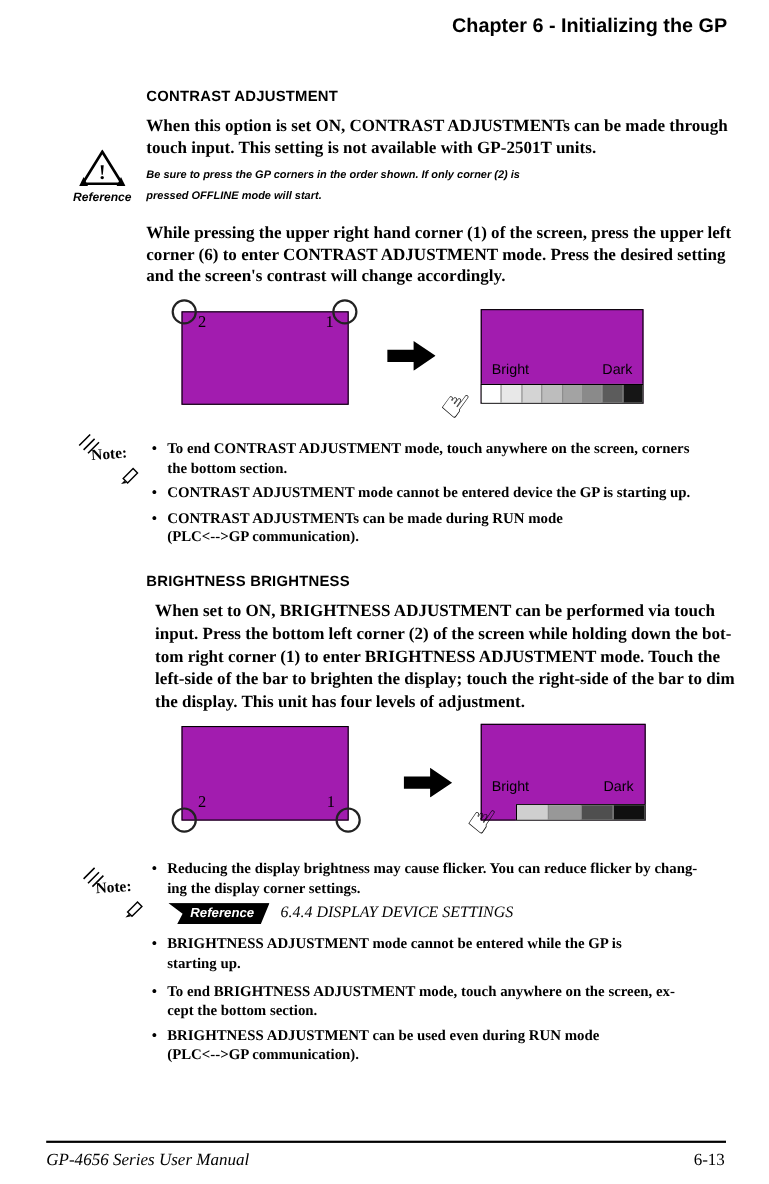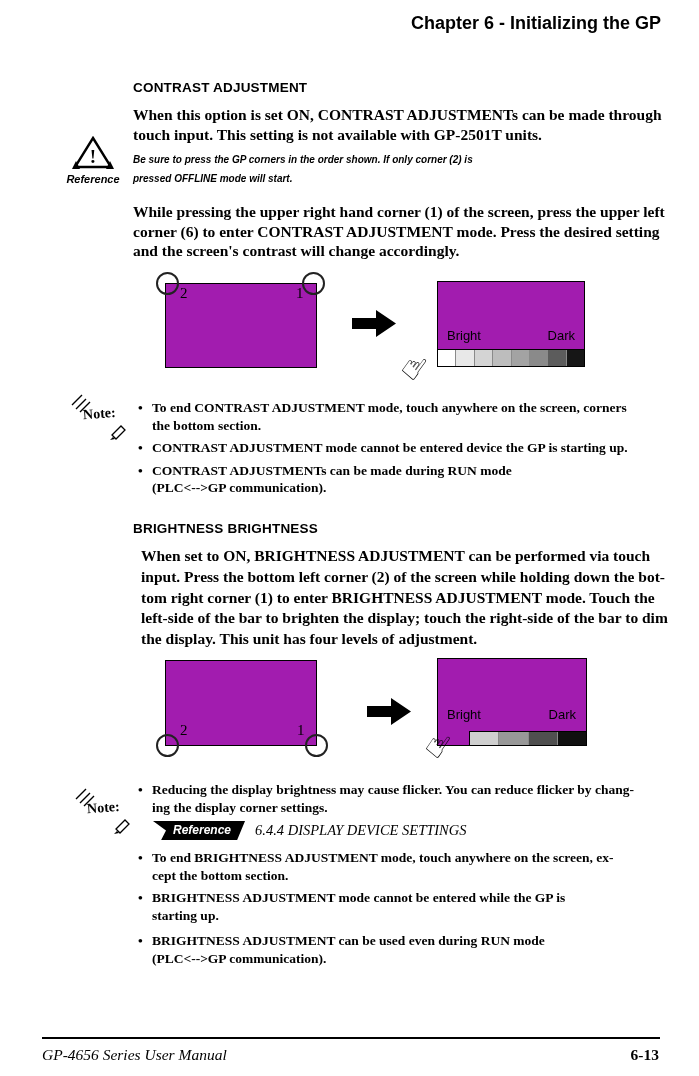--- a/index.html
+++ b/index.html
@@ -41,21 +41,21 @@
 
   .ref-row { display:flex; align-items:center; gap:10px; margin:4px 0 9px 16px; }
   .ref-tag { display:inline-block; background:#000000; color:#fff; font-style:italic; font-weight:bold;
              font-family:"Liberation Sans",sans-serif; font-size:12px; line-height:1.35;
              padding:1px 14px 2px 20px;
              clip-path:polygon(13px 50%, 0 0, 100% 0, calc(100% - 8px) 100%, 8px 100%); }
   .ref-text { font-weight:normal; font-style:italic; font-size:14.5px; }
 
   .footer-rule { top:1037px; left:42px; width:618px; height:2px; background:#000; }
   .footer-left { top:1046px; left:42px; font-style:italic; font-size:15.5px; }
-  .footer-right { top:1046px; right:40px; font-size:15.5px;font-weight:bold; }
+  .footer-right { top:1046px; right:40px; font-size:15.5px; }
 </style>
 </head>
 <body>
 
 <div class="page">
 
   <div class="abs sans chapter-header">Chapter 6 - Initializing the GP</div>
 
   <div class="abs sec-heading" style="top:80px; left:133px;">CONTRAST ADJUSTMENT</div>
 
@@ -169,24 +169,24 @@
     </svg>
   </div>
 
   <div class="abs nlist" style="top:781px; left:137px; width:540px;">
     <div class="nitem">Reducing the display brightness may cause flicker. You can reduce flicker by chang-
 ing the display corner settings.</div>
     <div class="ref-row">
       <span class="ref-tag"><span>Reference</span></span>
       <span class="ref-text">6.4.4 DISPLAY DEVICE SETTINGS</span>
     </div>
+    <div class="nitem" style="margin-bottom:8px;">BRIGHTNESS ADJUSTMENT mode cannot be entered while the GP is
+starting up.</div>
     <div class="nitem">To end BRIGHTNESS ADJUSTMENT mode, touch anywhere on the screen, ex-
 cept the bottom section.</div>
-    <div class="nitem" style="margin-bottom:8px;">BRIGHTNESS ADJUSTMENT mode cannot be entered while the GP is
-starting up.</div>
     <div class="nitem">BRIGHTNESS ADJUSTMENT can be used even during RUN mode
 (PLC&lt;--&gt;GP communication).</div>
   </div>
 
   <div class="abs footer-rule"></div>
   <div class="abs footer-left">GP-4656 Series User Manual</div>
   <div class="abs footer-right">6-13</div>
 
 </div>
 

